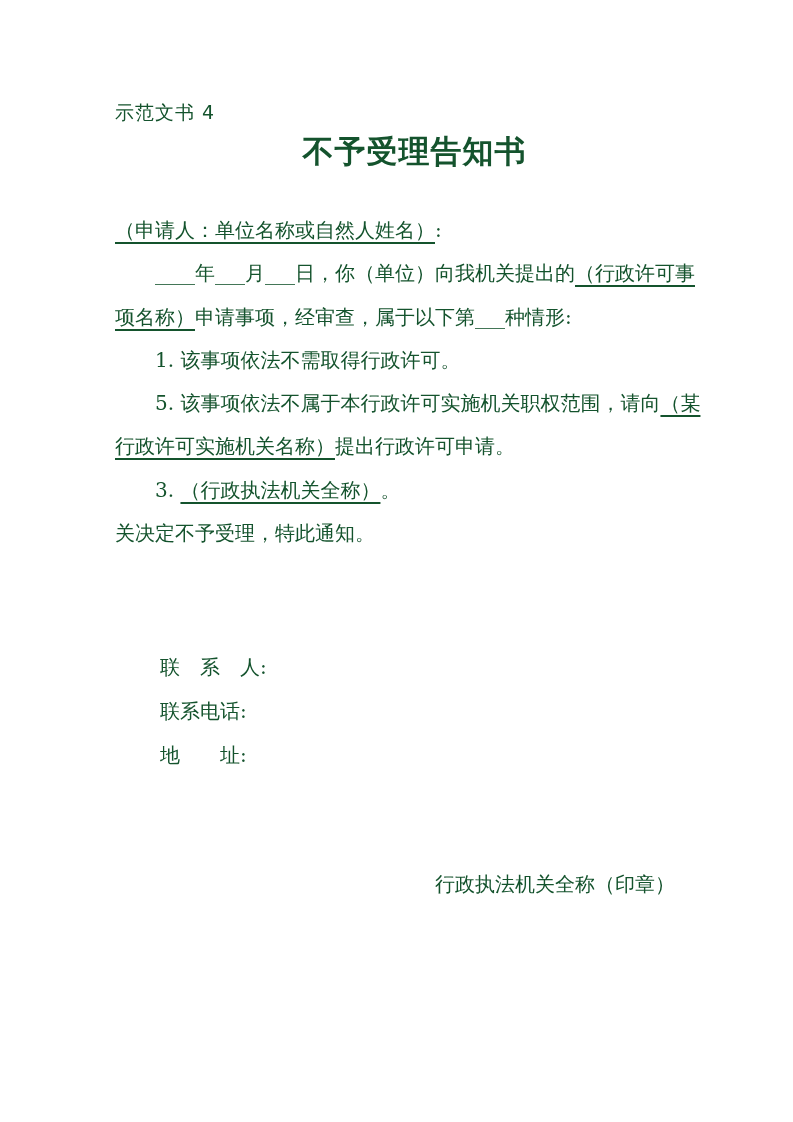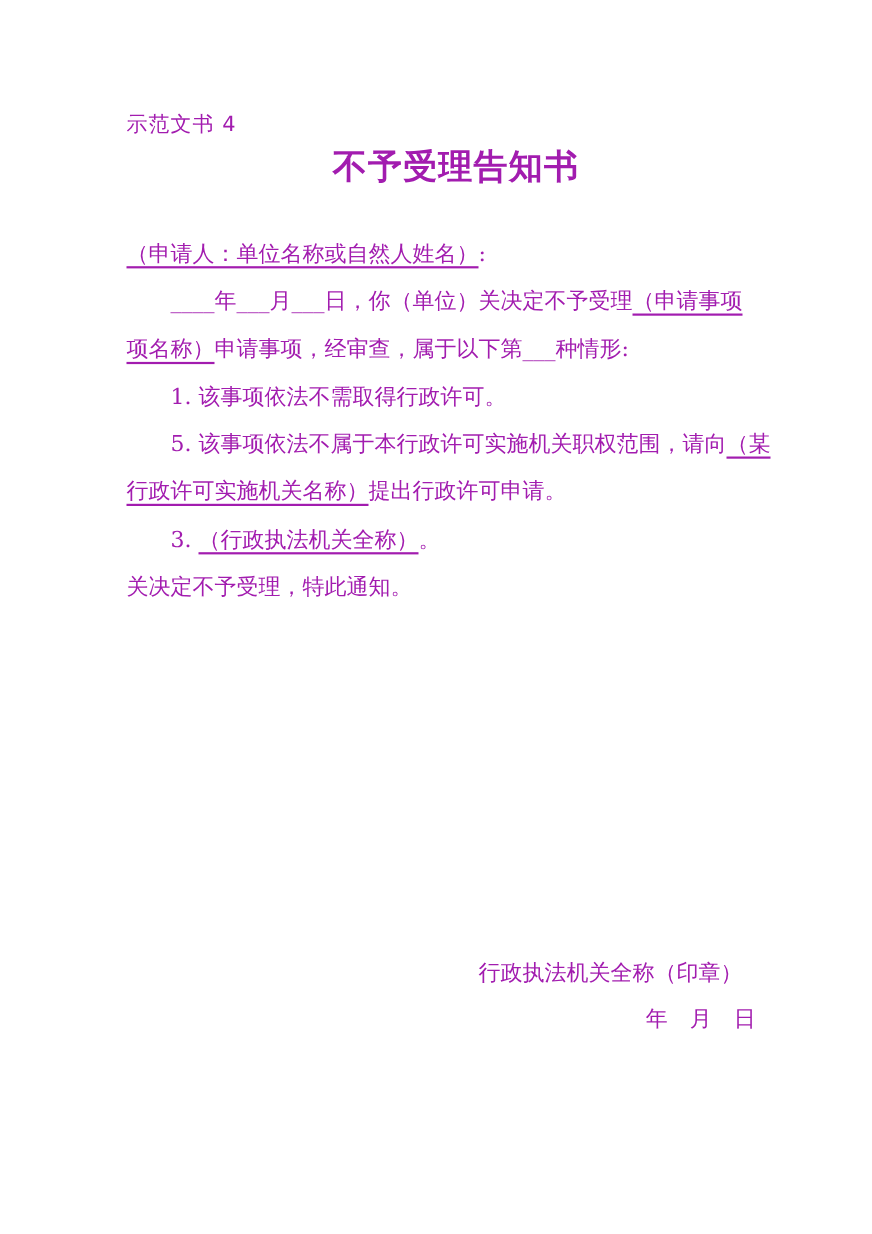--- a/index.html
+++ b/index.html
@@ -5,21 +5,21 @@
   html, body {
     margin: 0;
     padding: 0;
     background: #ffffff;
   }
   .page {
     position: relative;
     width: 793px;
     height: 1122px;
     background: #ffffff;
-    color: #a21caf;
+    color: #14532d;
     font-family: "DejaVu Serif", serif;
     overflow: hidden;
   }
   .doc-label {
     position: absolute;
     top: 100px;
     left: 115px;
     font-family: "DejaVu Sans", sans-serif;
     font-size: 19px;
     letter-spacing: 1px;
@@ -62,21 +62,21 @@
     left: 160px;
     font-size: 20px;
     line-height: 44px;
   }
   .signature-block {
     position: absolute;
     top: 863px;
     right: 118px;
     font-size: 20px;
     line-height: 42px;
-    text-align: right;
+    text-align: left;
   }
   .signature-block .date-line {
     position: relative;
     left: 12px;
   }
   .page-number {
     position: absolute;
     top: 1031px;
     left: 0;
     width: 100%;
@@ -89,30 +89,34 @@
 <body>
 
 <div class="page">
 
   <div class="doc-label">示范文书 4</div>
 
   <h1 class="doc-title">不予受理告知书</h1>
 
   <div class="body-text">
       <div class="line"><span class="u">（申请人：单位名称或自然人姓名）</span><span>:</span></div>
-      <div class="line indent"><span>____年___月___日，你（单位）关决定不予受理</span><span class="u">（申请事项</span></div>
+      <div class="line indent"><span>____年___月___日，你（单位）向我机关提出的</span><span class="u">（行政许可事</span></div>
       <div class="line"><span class="u">项名称）</span><span>申请事项，经审查，属于以下第___种情形:</span></div>
       <div class="line indent"><span>1. 该事项依法不需取得行政许可。</span></div>
       <div class="line indent"><span>5. 该事项依法不属于本行政许可实施机关职权范围，请向</span><span class="u">（某</span></div>
       <div class="line"><span class="u">行政许可实施机关名称）</span><span>提出行政许可申请。</span></div>
       <div class="line indent"><span>3. </span><span class="u">（行政执法机关全称）</span><span>。</span></div>
       <div class="line"><span>关决定不予受理，特此通知。</span></div>
     </div>
 
+  <div class="contact-block">
+      <div class="contact-line">联　系　人:</div>
+      <div class="contact-line">联系电话:</div>
+      <div class="contact-line">地　　址:</div>
+    </div>
 
   <div class="signature-block">
     <div class="agency-line">行政执法机关全称（印章）</div>
-    <div class="date-line">年　月　日</div>
   </div>
 
   <div class="page-number">21</div>
 
 </div>
 
 </body></html>

